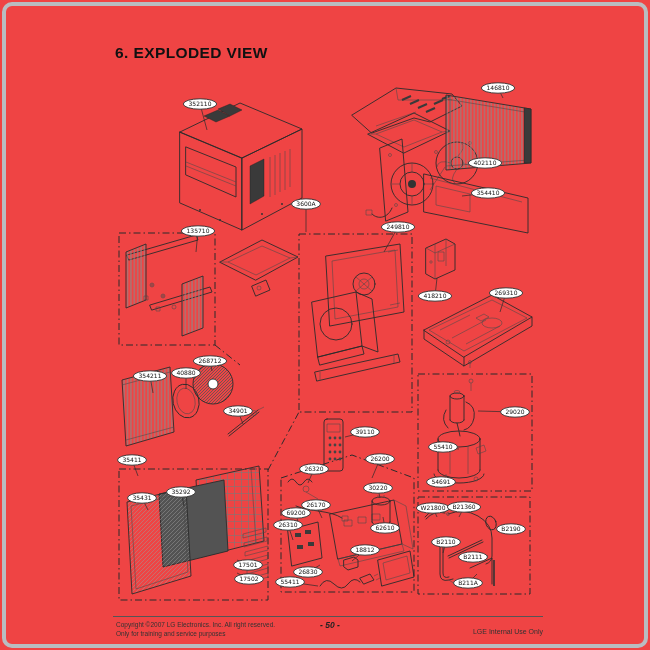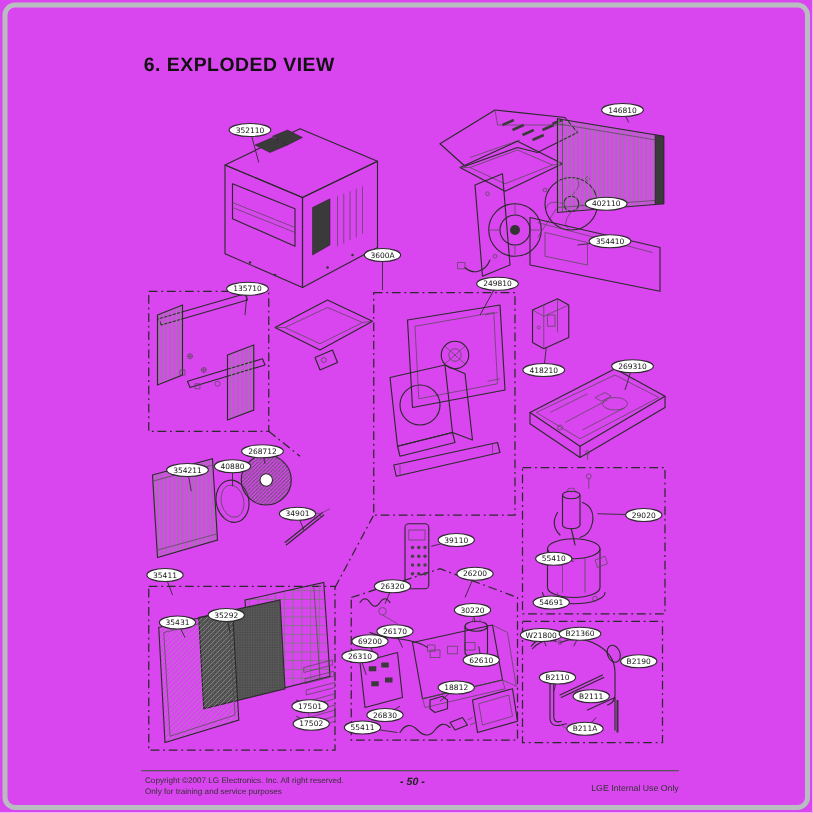--- a/index.html
+++ b/index.html
@@ -1,16 +1,16 @@
 <!DOCTYPE html>
 <html><head>
 <meta charset="utf-8">
 <style>
   html,body{margin:0;padding:0;background:#ffffff;}
-  .page{position:relative;width:650px;height:650px;background:#d946ef;overflow:hidden;
+  .page{position:relative;width:650px;height:650px;background:#ef4444;overflow:hidden;
         font-family:"Liberation Sans",sans-serif;}
   .page-frame{position:absolute;inset:2px;border:4px solid #b9bdc1;border-radius:10px;pointer-events:none;}
   .doc-title{position:absolute;left:115px;top:44px;font-size:15.5px;font-weight:bold;color:#111;letter-spacing:.4px;}
   .footer-rule{position:absolute;left:113px;top:616px;width:430px;height:1px;background:#555;}
   .footer-left{position:absolute;left:116px;top:621px;font-size:6.5px;line-height:8.5px;color:#333;}
   .footer-page{position:absolute;left:300px;top:620px;width:60px;text-align:center;font-size:8.5px;font-weight:bold;font-style:italic;color:#222;}
   .footer-right{position:absolute;left:440px;top:628px;width:103px;text-align:right;font-size:7px;color:#333;}
   svg{position:absolute;left:0;top:0;}
   .ln{fill:none;stroke:#2b2b2b;stroke-width:.9;stroke-linejoin:round;stroke-linecap:round;}
   .lnt{fill:none;stroke:#4a4a4a;stroke-width:.55;stroke-linejoin:round;}

